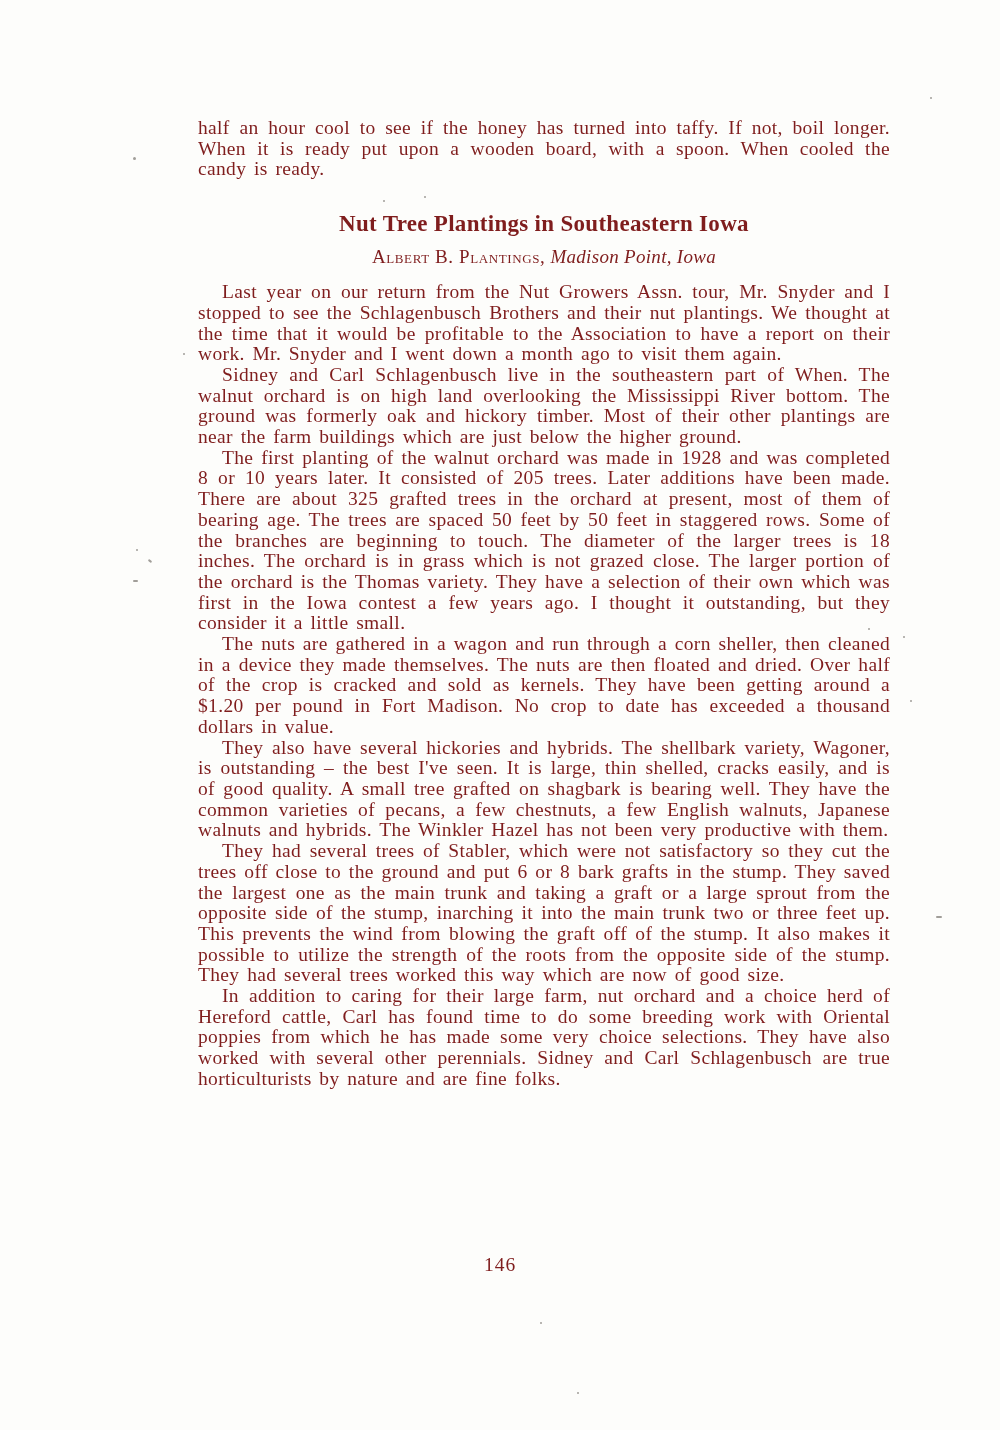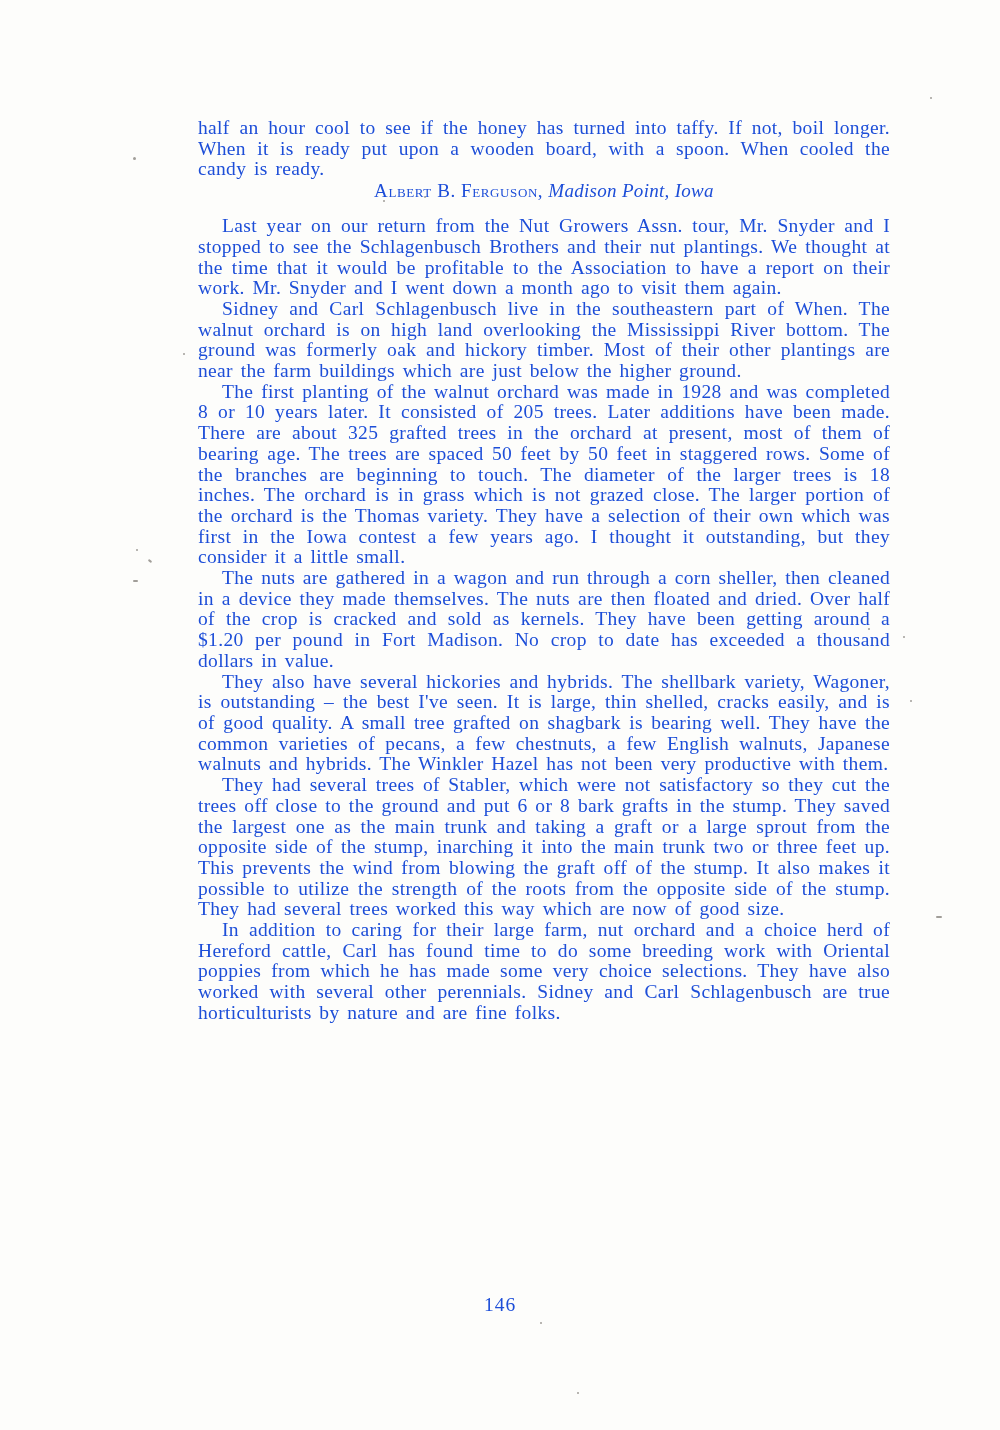--- a/index.html
+++ b/index.html
@@ -8,21 +8,21 @@
     background: #e8e8e4;
   }
   .page {
     position: relative;
     width: 1000px;
     height: 1430px;
     margin: 0 auto;
     background: #fdfdfb;
     overflow: hidden;
     font-family: "Liberation Serif", serif;
-    color: #1d4ed8;
+    color: #7f1d1d;
   }
   .text-block {
     position: absolute;
     left: 198px;
     top: 118px;
     width: 692px;
   }
   .body-para {
     margin: 0;
     font-size: 19.5px;
@@ -56,43 +56,43 @@
     font-style: italic;
   }
   .page-number {
     position: absolute;
     top: 1254px;
     left: 0;
     width: 100%;
     text-align: center;
     font-size: 19.5px;
     letter-spacing: 1px;
-    margin-top: 40px;
   }
   .speck {
     position: absolute;
     background: #555049;
     border-radius: 50%;
     opacity: 0.55;
   }
   .speck.dash {
     border-radius: 1px;
   }
 </style>
 </head>
 <body>
 
 <div class="page">
 
   <div class="text-block">
 
     <p class="body-para no-indent">half an hour cool to see if the honey has turned into taffy. If not, boil longer. When it is ready put upon a wooden board, with a spoon. When cooled the candy is ready.</p>
 
+    <h1 class="article-title">Nut Tree Plantings in Southeastern Iowa</h1>
 
-    <p class="byline"><span class="author">Albert B. Ferguson,</span> <span class="location">Madison Point, Iowa</span></p>
+    <p class="byline"><span class="author">Albert B. Plantings,</span> <span class="location">Madison Point, Iowa</span></p>
 
     <p class="body-para">Last year on our return from the Nut Growers Assn. tour, Mr. Snyder and I stopped to see the Schlagenbusch Brothers and their nut plantings. We thought at the time that it would be profitable to the Association to have a report on their work. Mr. Snyder and I went down a month ago to visit them again.</p>
 
     <p class="body-para">Sidney and Carl Schlagenbusch live in the southeastern part of When. The walnut orchard is on high land overlooking the Mississippi River bottom. The ground was formerly oak and hickory timber. Most of their other plantings are near the farm buildings which are just below the higher ground.</p>
 
     <p class="body-para">The first planting of the walnut orchard was made in 1928 and was completed 8 or 10 years later. It consisted of 205 trees. Later additions have been made. There are about 325 grafted trees in the orchard at present, most of them of bearing age. The trees are spaced 50 feet by 50 feet in staggered rows. Some of the branches are beginning to touch. The diameter of the larger trees is 18 inches. The orchard is in grass which is not grazed close. The larger portion of the orchard is the Thomas variety. They have a selection of their own which was first in the Iowa contest a few years ago. I thought it outstanding, but they consider it a little small.</p>
 
     <p class="body-para">The nuts are gathered in a wagon and run through a corn sheller, then cleaned in a device they made themselves. The nuts are then floated and dried. Over half of the crop is cracked and sold as kernels. They have been getting around a $1.20 per pound in Fort Madison. No crop to date has exceeded a thousand dollars in value.</p>
 
     <p class="body-para">They also have several hickories and hybrids. The shellbark variety, Wagoner, is outstanding – the best I've seen. It is large, thin shelled, cracks easily, and is of good quality. A small tree grafted on shagbark is bearing well. They have the common varieties of pecans, a few chestnuts, a few English walnuts, Japanese walnuts and hybrids. The Winkler Hazel has not been very productive with them.</p>

